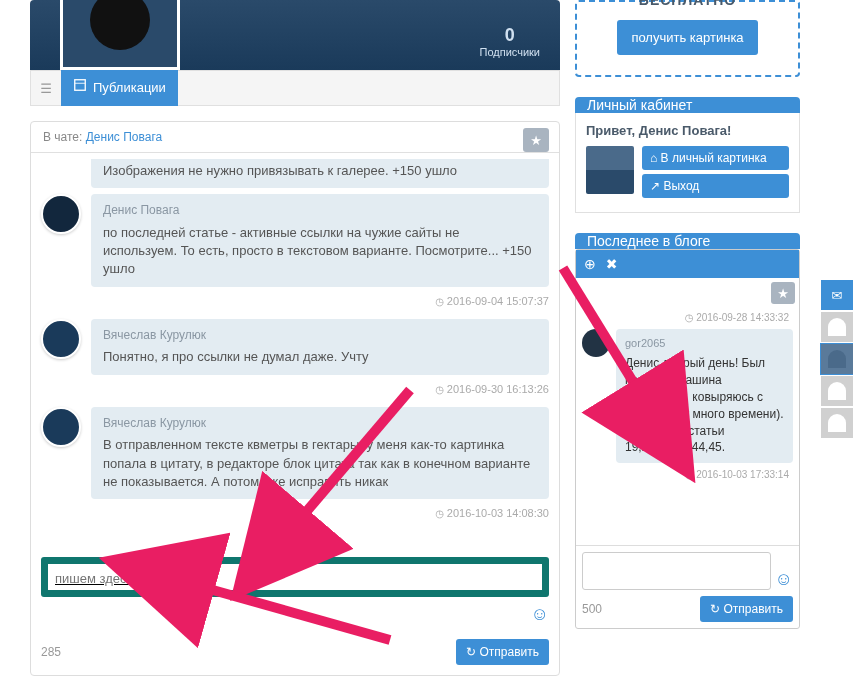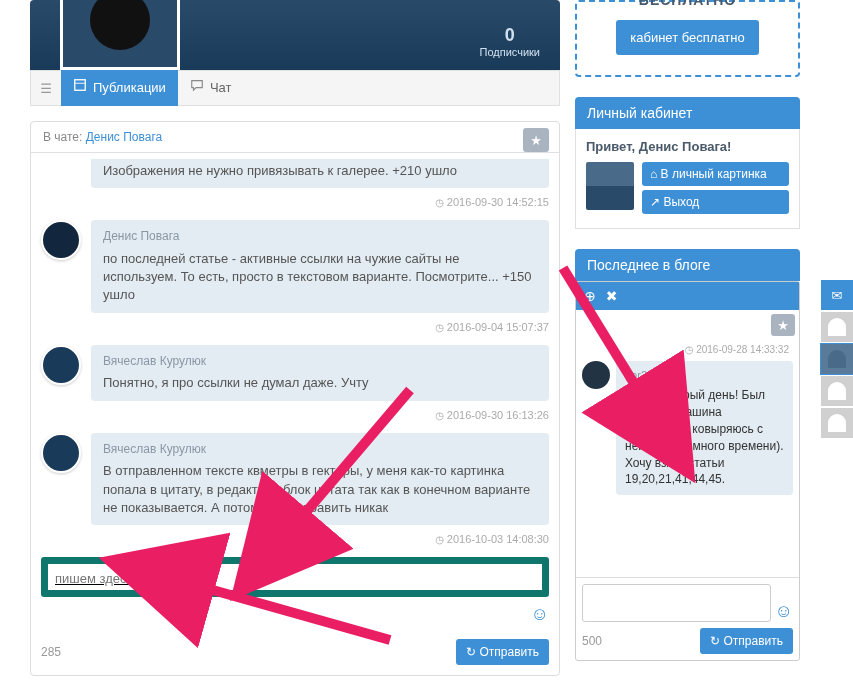--- a/index.html
+++ b/index.html
@@ -34,21 +34,21 @@
 .compose textarea { width: 100%; height: 40px; border: 7px solid #0f766e; border-radius: 3px; padding: 7px; font-size: 13px; font-family: inherit; resize: none; text-decoration: underline; }
 .compose-bottom { display: flex; justify-content: space-between; align-items: center; padding: 6px 10px 10px; }
 .count-label { color: #999; font-size: 12px; }
 .smile-btn { color: #3d8fd6; font-size: 18px; }
 .send-btn { background: #3d8fd6; color: #fff; border: none; padding: 6px 10px; border-radius: 3px; font-size: 12px; cursor: pointer; float: right; }
 .send-btn::before { content: "↻ "; }
 .promo-box { border: 2px dashed #3d8fd6; border-radius: 4px; text-align: center; padding: 0 15px 20px; margin-bottom: 20px; }
 .promo-title { font-weight: bold; color: #4a5a6a; letter-spacing: 1px; font-size: 14px; margin-top: -10px; }
 .promo-btn { background: #3d8fd6; color: #fff; border: none; padding: 10px 14px; border-radius: 3px; font-size: 13px; margin-top: 12px; cursor: pointer; }
 .panel { margin-bottom: 20px; }
-.panel-head { background: #3d8fd6; color: #fff; padding: 8px 12px; border-radius: 4px 4px 0 0; font-size: 14px; }
+.panel-head { background: #3d8fd6; color: #fff; padding: 0 12px; border-radius: 4px 4px 0 0; font-size: 14px; }
 .panel-body { border: 1px solid #e0e0e0; border-top: none; padding: 10px; font-size: 13px; }
 .greeting { font-weight: bold; color: #4a5a6a; margin-bottom: 8px; }
 .pb-row { display: flex; gap: 8px; }
 .pb-av { width: 48px; height: 48px; background: linear-gradient(#4a6a8a 50%, #2a4a6a 50%); border-radius: 2px; }
 .pb-links { flex: 1; }
 .pb-link { display: block; background: #3d8fd6; color: #fff; padding: 5px 8px; border-radius: 3px; font-size: 12px; margin-bottom: 4px; text-decoration: none; cursor: pointer; }
 .pb-link::before { content: "⌂ "; }
 .pb-link.exit::before { content: "↗ "; }
 .chat-widget { border: 1px solid #ccc; border-radius: 3px; height: 380px; display: flex; flex-direction: column; position: relative; }
 .cw-head { background: #3d8fd6; color: #fff; padding: 6px 8px; display: flex; gap: 10px; font-size: 14px; }
@@ -94,49 +94,40 @@
       <div class="ham">☰</div>
       <div class="tab active">
         <span>
           <svg class="tab-icon" viewBox="0 0 16 16">
               <rect x="2" y="2" width="12" height="12" fill="none" stroke="#fff" stroke-width="1.5"></rect>
               <line x1="2" y1="6" x2="14" y2="6" stroke="#fff"></line>
             </svg>
         </span>
         <span>Публикации</span>
       </div>
-      <div class="tab">
-        <span>
-          <svg class="tab-icon" viewBox="0 0 16 16">
-              <path d="M2 3 h12 v8 h-7 l-3 3 v-3 h-2 z" fill="none" stroke="#888" stroke-width="1.3"></path>
-            </svg>
-        </span>
-        <span>Чат</span>
-      </div>
     </div>
 
     <div class="chat-panel">
       <div class="star-btn">
           <span>★</span>
         </div>
       <div class="chat-header">
         <span>В чате:</span>
         <a href="#">Денис Повага</a>
       </div>
       <div style="height:6px"></div>
 
       <div class="chat-body">
 
         <div class="msg" style="margin-top:-10px">
           <div style="width:40px"></div>
           <div class="msg-bubble">
-            <div class="msg-text">Изображения не нужно привязывать к галерее. +210 ушло</div>
-          </div>
-        </div>
-        <div class="msg-time">2016-09-30 14:52:15</div>
+            <div class="msg-text">Изображения не нужно привязывать к галерее. +150 ушло</div>
+          </div>
+        </div>
 
         <div class="msg">
           <div class="msg-av dark"></div>
           <div class="msg-bubble">
             <div class="msg-author">Денис Повага</div>
             <div class="msg-text">по последней статье - активные ссылки на чужие сайты не используем. То есть, просто в текстовом варианте. Посмотрите... +150 ушло</div>
           </div>
         </div>
         <div class="msg-time">2016-09-04 15:07:37</div>
 
@@ -169,21 +160,21 @@
       <div class="compose-bottom">
         <span class="count-label">285</span>
         <button class="send-btn"><span>Отправить</span></button>
       </div>
     </div>
   </div>
 
   <div class="right-col">
     <div class="promo-box">
       <div class="promo-title">БЕСПЛАТНО</div>
-      <button class="promo-btn">кабинет бесплатно</button>
+      <button class="promo-btn">получить картинка</button>
     </div>
 
     <div class="panel">
       <div class="panel-head">Личный кабинет</div>
       <div class="panel-body">
         <div class="greeting">Привет, Денис Повага!</div>
         <div class="pb-row">
           <div class="pb-av"></div>
           <div class="pb-links">
             <a class="pb-link">В личный картинка</a>
@@ -207,20 +198,21 @@
         </div>
       <div class="cw-body">
         <div class="cw-time">2016-09-28 14:33:32</div>
         <div class="cw-msg">
           <div class="cw-av"></div>
           <div class="cw-bubble">
             <div class="cw-author">gor2065</div>
             <div>Денис добрый день! Был перерыв(машина сломалась, ковыряюсь с ней, уходит много времени). Хочу взять статьи 19,20,21,41,44,45.</div>
           </div>
         </div>
+        <div class="cw-time">2016-10-03 17:33:14</div>
       </div>
       <div class="cw-compose">
         <textarea style=""></textarea>
         <span class="smile-btn" style="align-self:flex-end">☺</span>
       </div>
       <div class="cw-bottom">
         <span class="count-label">500</span>
         <button class="send-btn"><span>Отправить</span></button>
       </div>
     </div>

